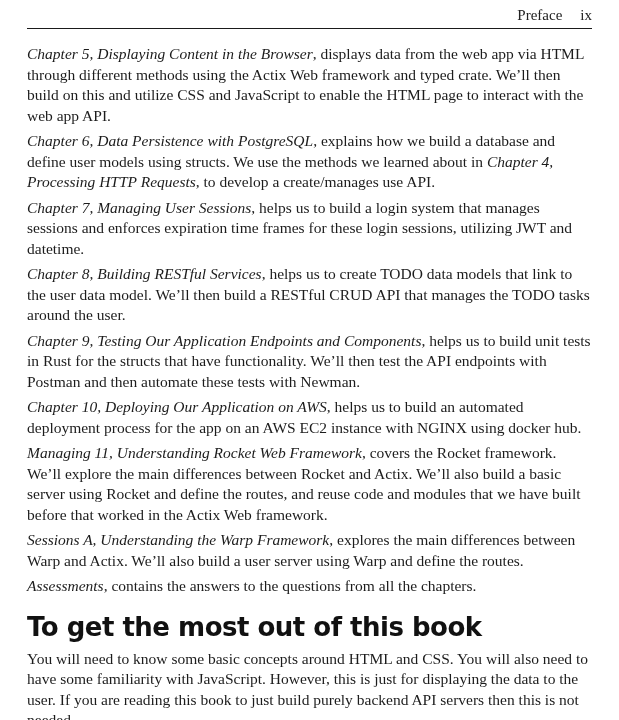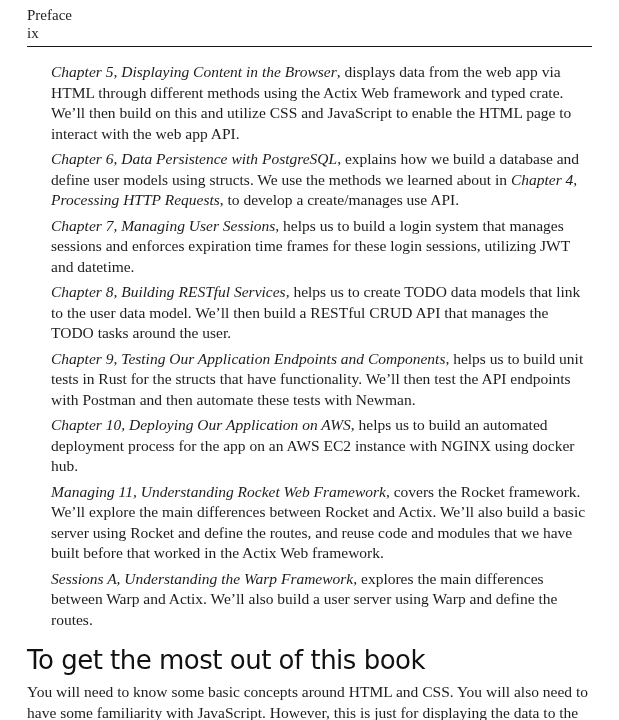--- a/index.html
+++ b/index.html
@@ -18,45 +18,43 @@
     padding: 6px 27px 0 27px;
     overflow: hidden;
   }
   .running-header {
     display: flex;
     justify-content: flex-end;
     align-items: baseline;
     font-size: 15px;
     line-height: 18px;
     color: #222222;
-    flex-direction: column;
   }
   .running-header .section {
     margin-right: 18px;
   }
   .header-rule {
     border: none;
     border-top: 1.2px solid #1a1a1a;
     margin-top: 4px;
   }
   .body-copy {
     margin-top: 15px;
-    margin-left: 24px;
   }
   .body-copy p, .outro p {
     font-size: 15.5px;
     line-height: 20.5px;
     color: #1c1c1c;
     margin-bottom: 5px;
     text-align: left;
   }
   .it { font-style: italic; }
   h1.section-heading {
     font-family: "DejaVu Sans", sans-serif;
-    font-weight: normal;
+    font-weight: bold;
     font-size: 26px;
     line-height: 33px;
     letter-spacing: -0.5px;
     color: #111111;
     margin-top: 14px;
     margin-bottom: 5px;
   }
 </style>
 </head>
 <body>
@@ -72,20 +70,21 @@
 
   <div class="body-copy">
     <p><span class="it">Chapter 5, Displaying Content in the Browser</span><span>, displays data from the web app via HTML through different methods using the Actix Web framework and typed crate. We’ll then build on this and utilize CSS and JavaScript to enable the HTML page to interact with the web app API.</span></p>
     <p><span class="it">Chapter 6, Data Persistence with PostgreSQL</span><span>, explains how we build a database and define user models using structs. We use the methods we learned about in </span><span class="it">Chapter 4, Processing HTTP Requests</span><span>, to develop a create/manages use API.</span></p>
     <p><span class="it">Chapter 7, Managing User Sessions</span><span>, helps us to build a login system that manages sessions and enforces expiration time frames for these login sessions, utilizing JWT and datetime.</span></p>
     <p><span class="it">Chapter 8, Building RESTful Services</span><span>, helps us to create TODO data models that link to the user data model. We’ll then build a RESTful CRUD API that manages the TODO tasks around the user.</span></p>
     <p><span class="it">Chapter 9, Testing Our Application Endpoints and Components</span><span>, helps us to build unit tests in Rust for the structs that have functionality. We’ll then test the API endpoints with Postman and then automate these tests with Newman.</span></p>
     <p><span class="it">Chapter 10, Deploying Our Application on AWS</span><span>, helps us to build an automated deployment process for the app on an AWS EC2 instance with NGINX using docker hub.</span></p>
     <p><span class="it">Managing 11, Understanding Rocket Web Framework</span><span>, covers the Rocket framework. We’ll explore the main differences between Rocket and Actix. We’ll also build a basic server using Rocket and define the routes, and reuse code and modules that we have built before that worked in the Actix Web framework.</span></p>
     <p><span class="it">Sessions A, Understanding the Warp Framework</span><span>, explores the main differences between Warp and Actix. We’ll also build a user server using Warp and define the routes.</span></p>
+    <p><span class="it">Assessments</span><span>, contains the answers to the questions from all the chapters.</span></p>
   </div>
 
   <h1 class="section-heading">To get the most out of this book</h1>
 
   <div class="outro">
     <p>You will need to know some basic concepts around HTML and CSS. You will also need to have some familiarity with JavaScript. However, this is just for displaying the data to the user. If you are reading this book to just build purely backend API servers then this is not needed.</p>
   </div>
 
 </div>
 

